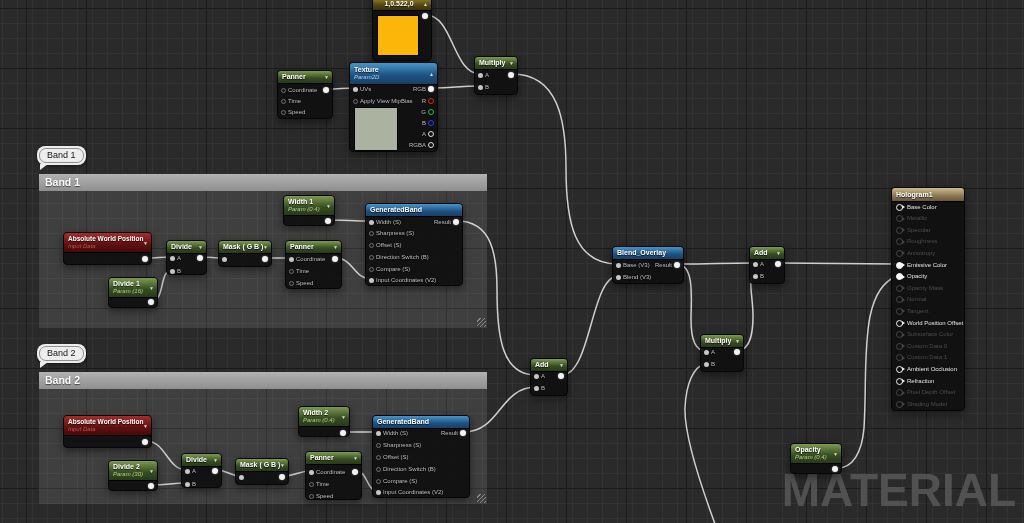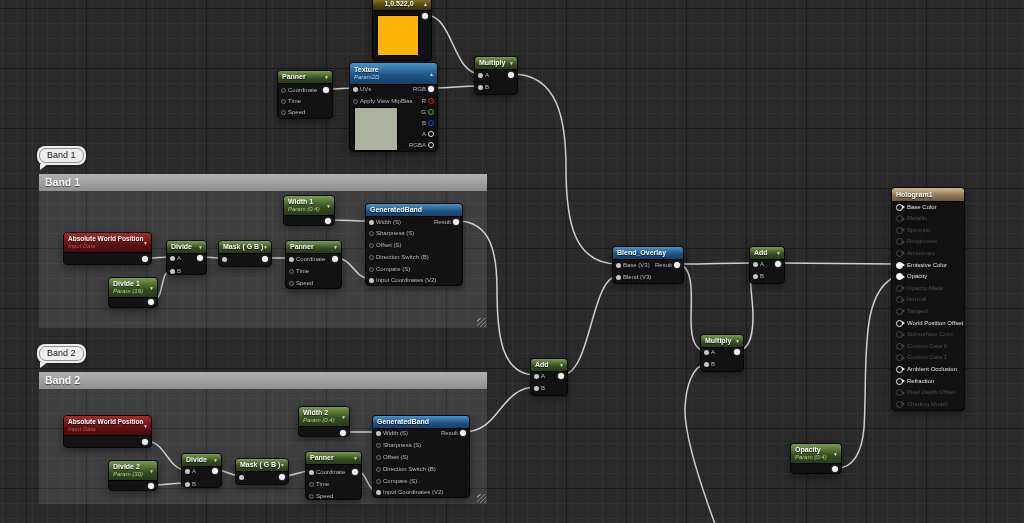--- a/index.html
+++ b/index.html
@@ -64,20 +64,21 @@
   .mpin.inactive{border:1.5px solid #484848;color:#484848;}
   .mpin::after{content:'';position:absolute;left:100%;top:50%;margin-top:-2px;margin-left:0px;
     border-left:3px solid;border-top:2px solid transparent;border-bottom:2px solid transparent;}
   .mlabel{font-size:6px;line-height:9px;white-space:nowrap;}
   .t-on{color:#e4e4e4}.t-off{color:#4c4c4c}
 </style>
 </head>
 <body>
 
 <div id="canvas">
+  <div class="watermark">MATERIAL</div>
 <div class="comment" style="left: 38px; top: 173px; width: 450px; height: 156px;">
       <div class="ctitle">Band 1</div>
       <div class="cresize"></div>
     </div>
     <div class="tag" style="left: 37px; top: 146px;">
       <span class="taginner">Band 1</span>
     </div>
     <div class="comment" style="left: 38px; top: 371px; width: 450px; height: 134px;">
       <div class="ctitle">Band 2</div>
       <div class="cresize"></div>

